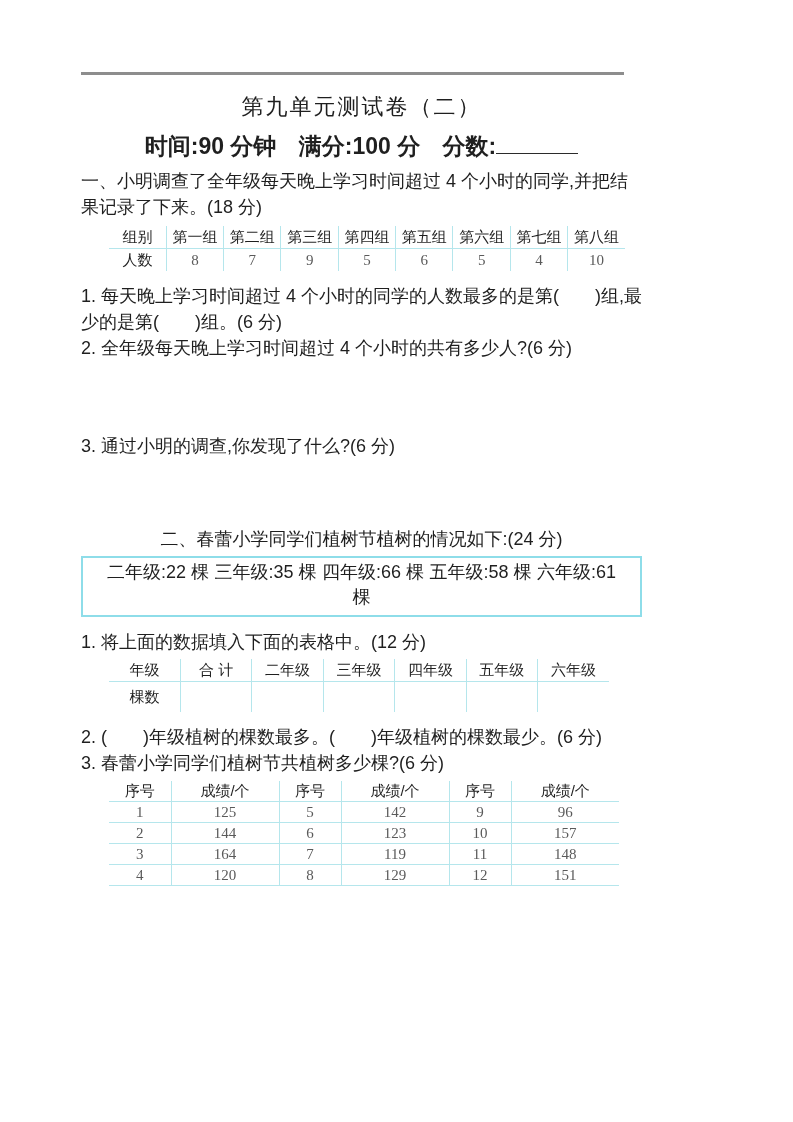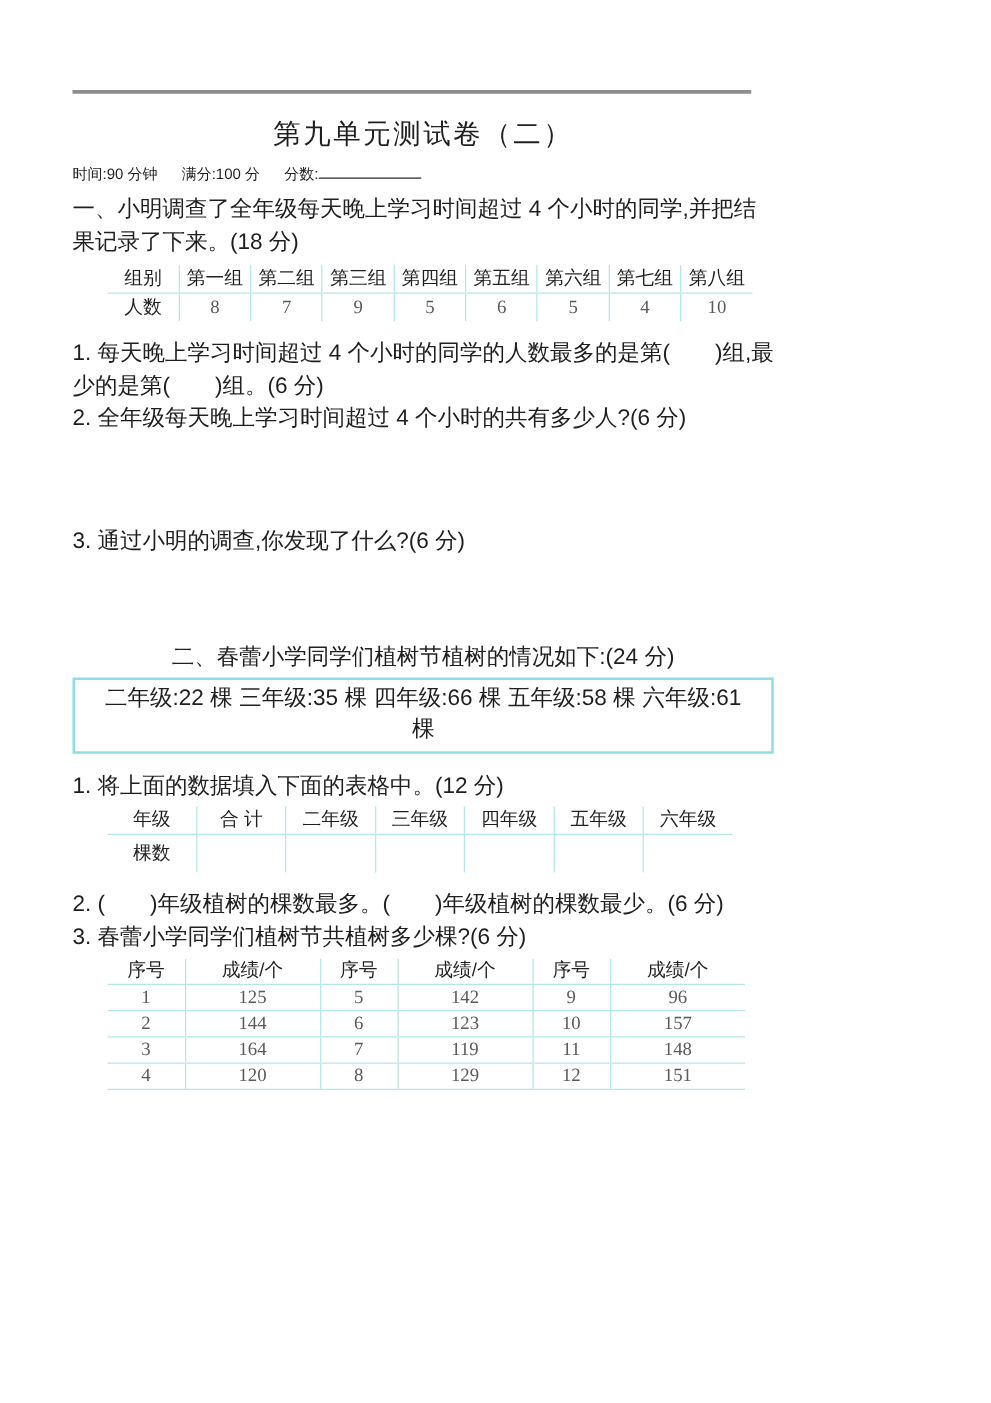--- a/index.html
+++ b/index.html
@@ -4,35 +4,35 @@
 <style>
   html,body { margin:0; padding:0; background:#ffffff; }
   .page {
     position:relative;
     width:793px; height:1122px;
     background:#ffffff;
     overflow:hidden;
     font-family:"Liberation Sans", sans-serif;
     color:#1f1f1f;
   }
-  .content { margin-left:58px; width:561px; }
+  .content { margin-left:81px; width:561px; }
 
   p { margin:0; font-size:18px; line-height:26px; }
 
   .top-rule { margin-top:72px; width:543px; height:3px; background:#8d8d8d; }
 
   .title {
     margin-top:17px;
     text-align:center;
     font-size:22px;
     letter-spacing:2px;
     font-family:"Liberation Serif", serif;
   }
 
-  .meta { margin-top:7px; text-align:left; font-size:12px; }
+  .meta { margin-top:7px; text-align:center; font-size:23px;font-weight:bold; }
   .meta span { display:inline-block; }
   .meta .gap { width:16px; }
   .blank-line {
     display:inline-block;
     width:82px; height:1.05em;
     border-bottom:1.5px solid #2b2b2b;
     vertical-align:baseline;
   }
 
   .sec-heading { margin-top:0; }

